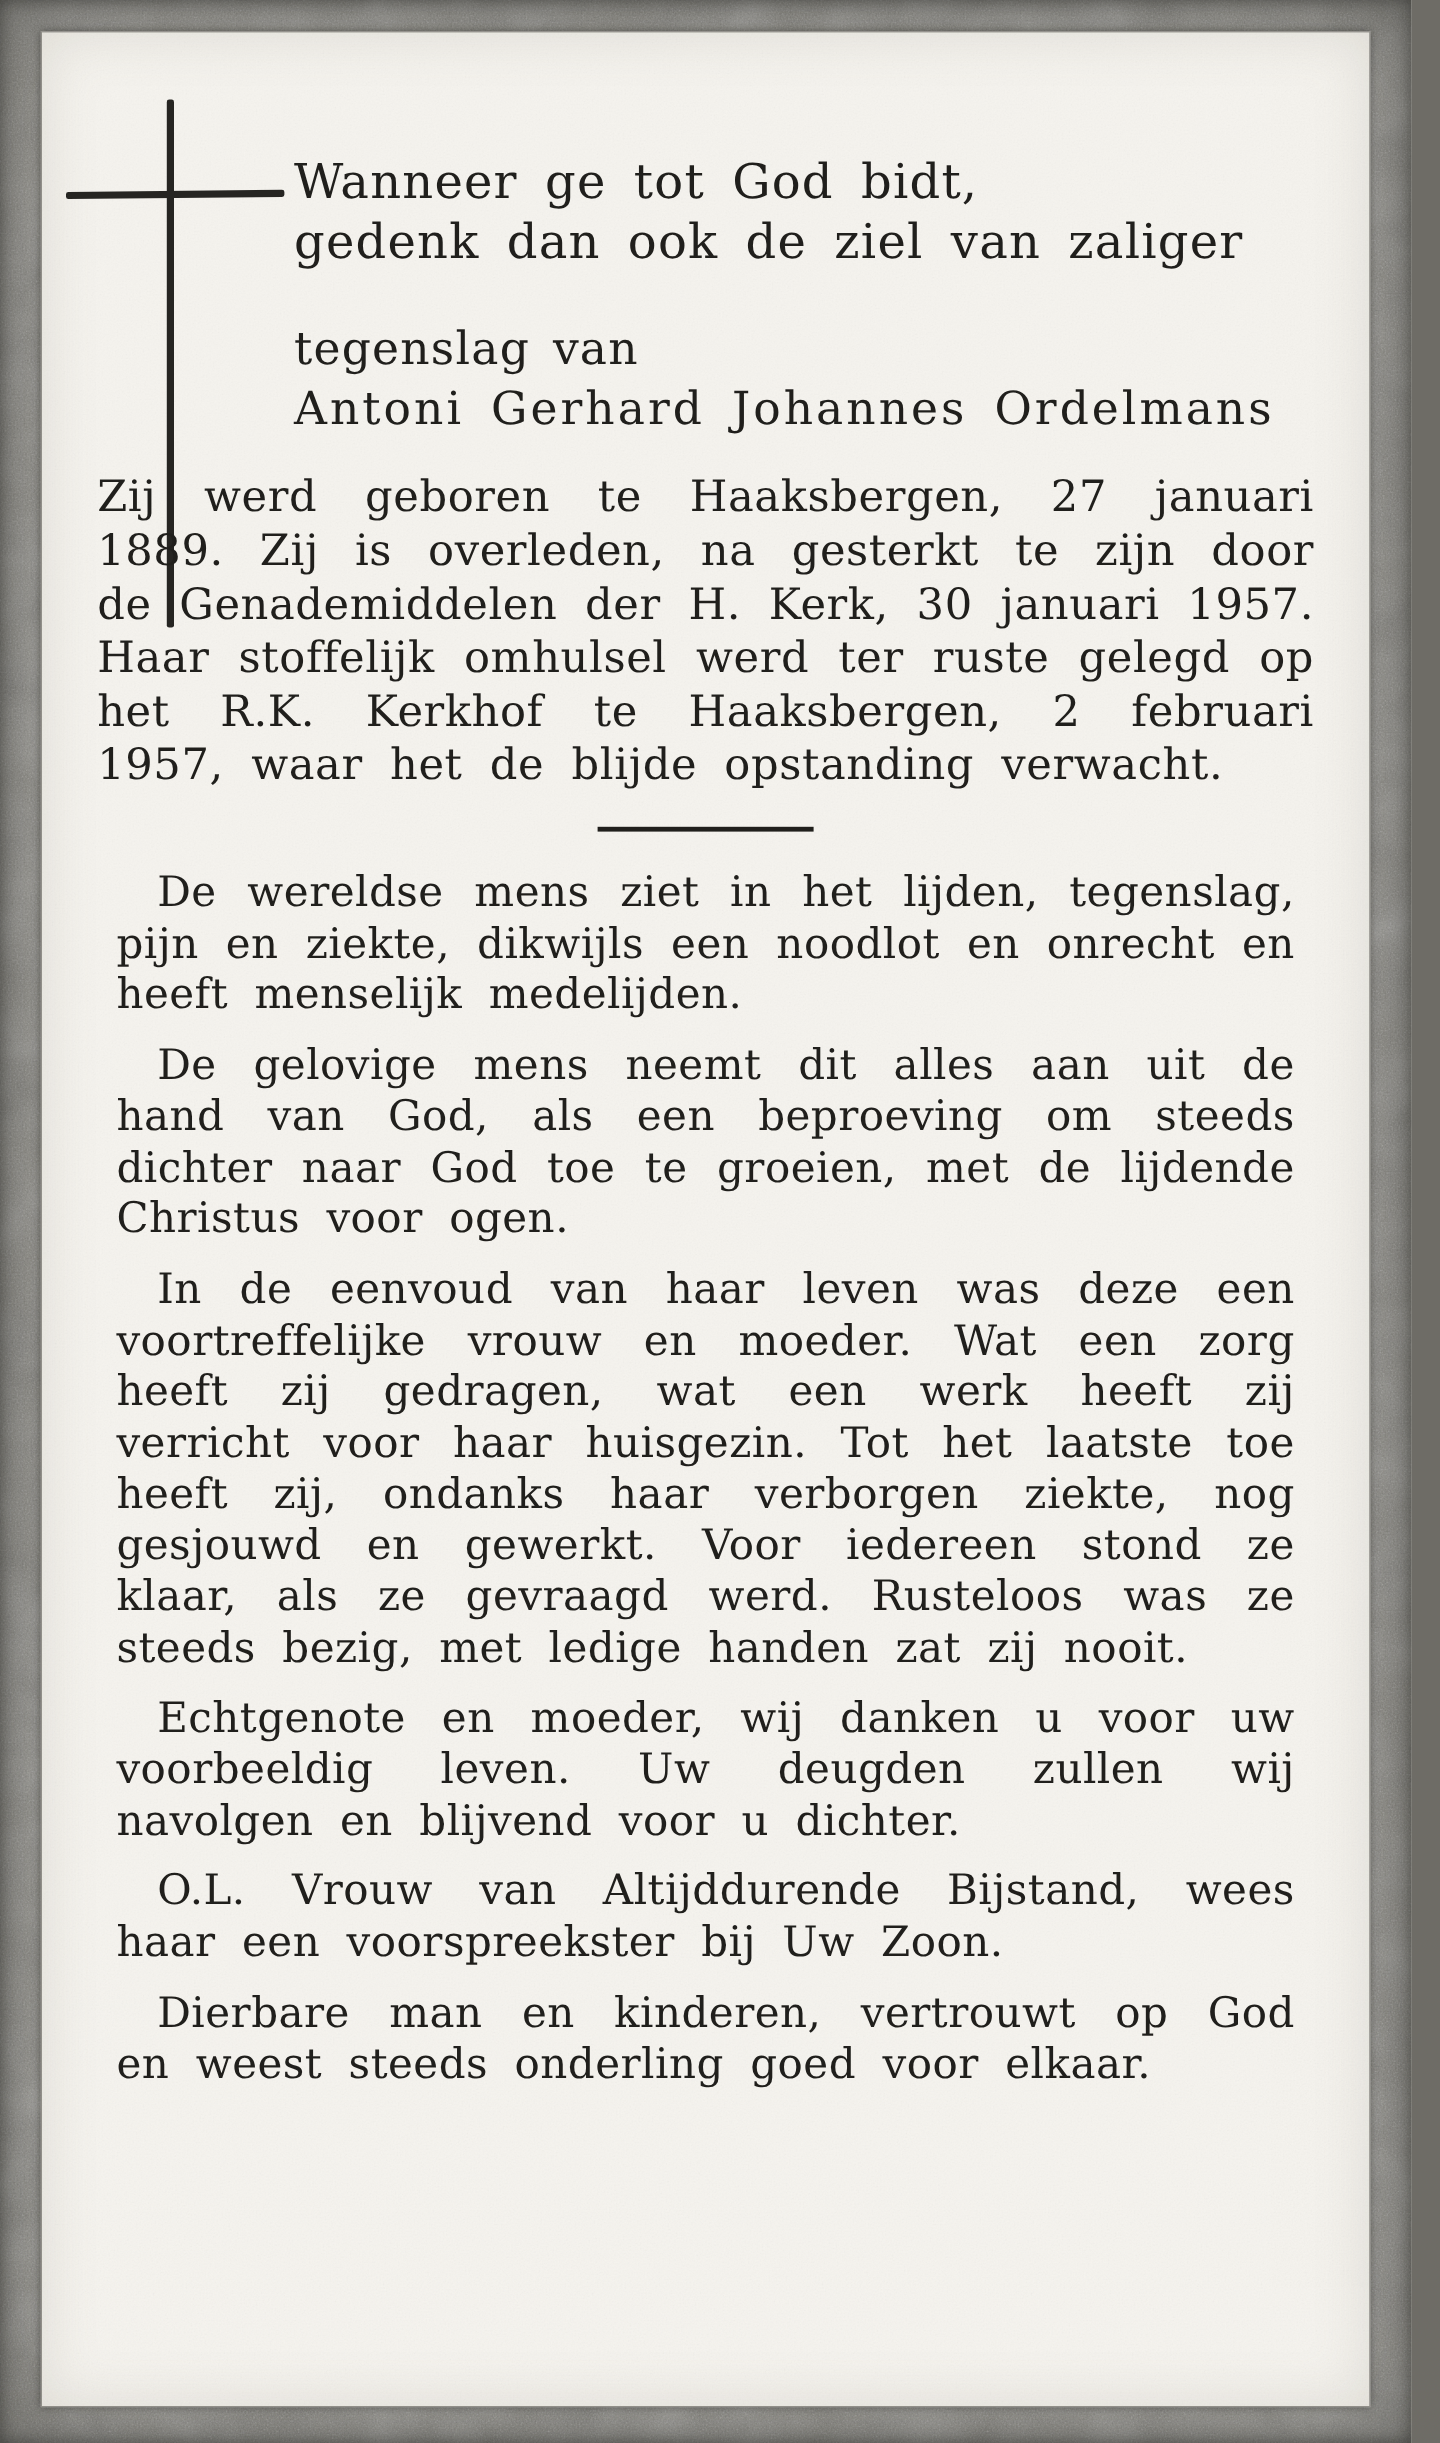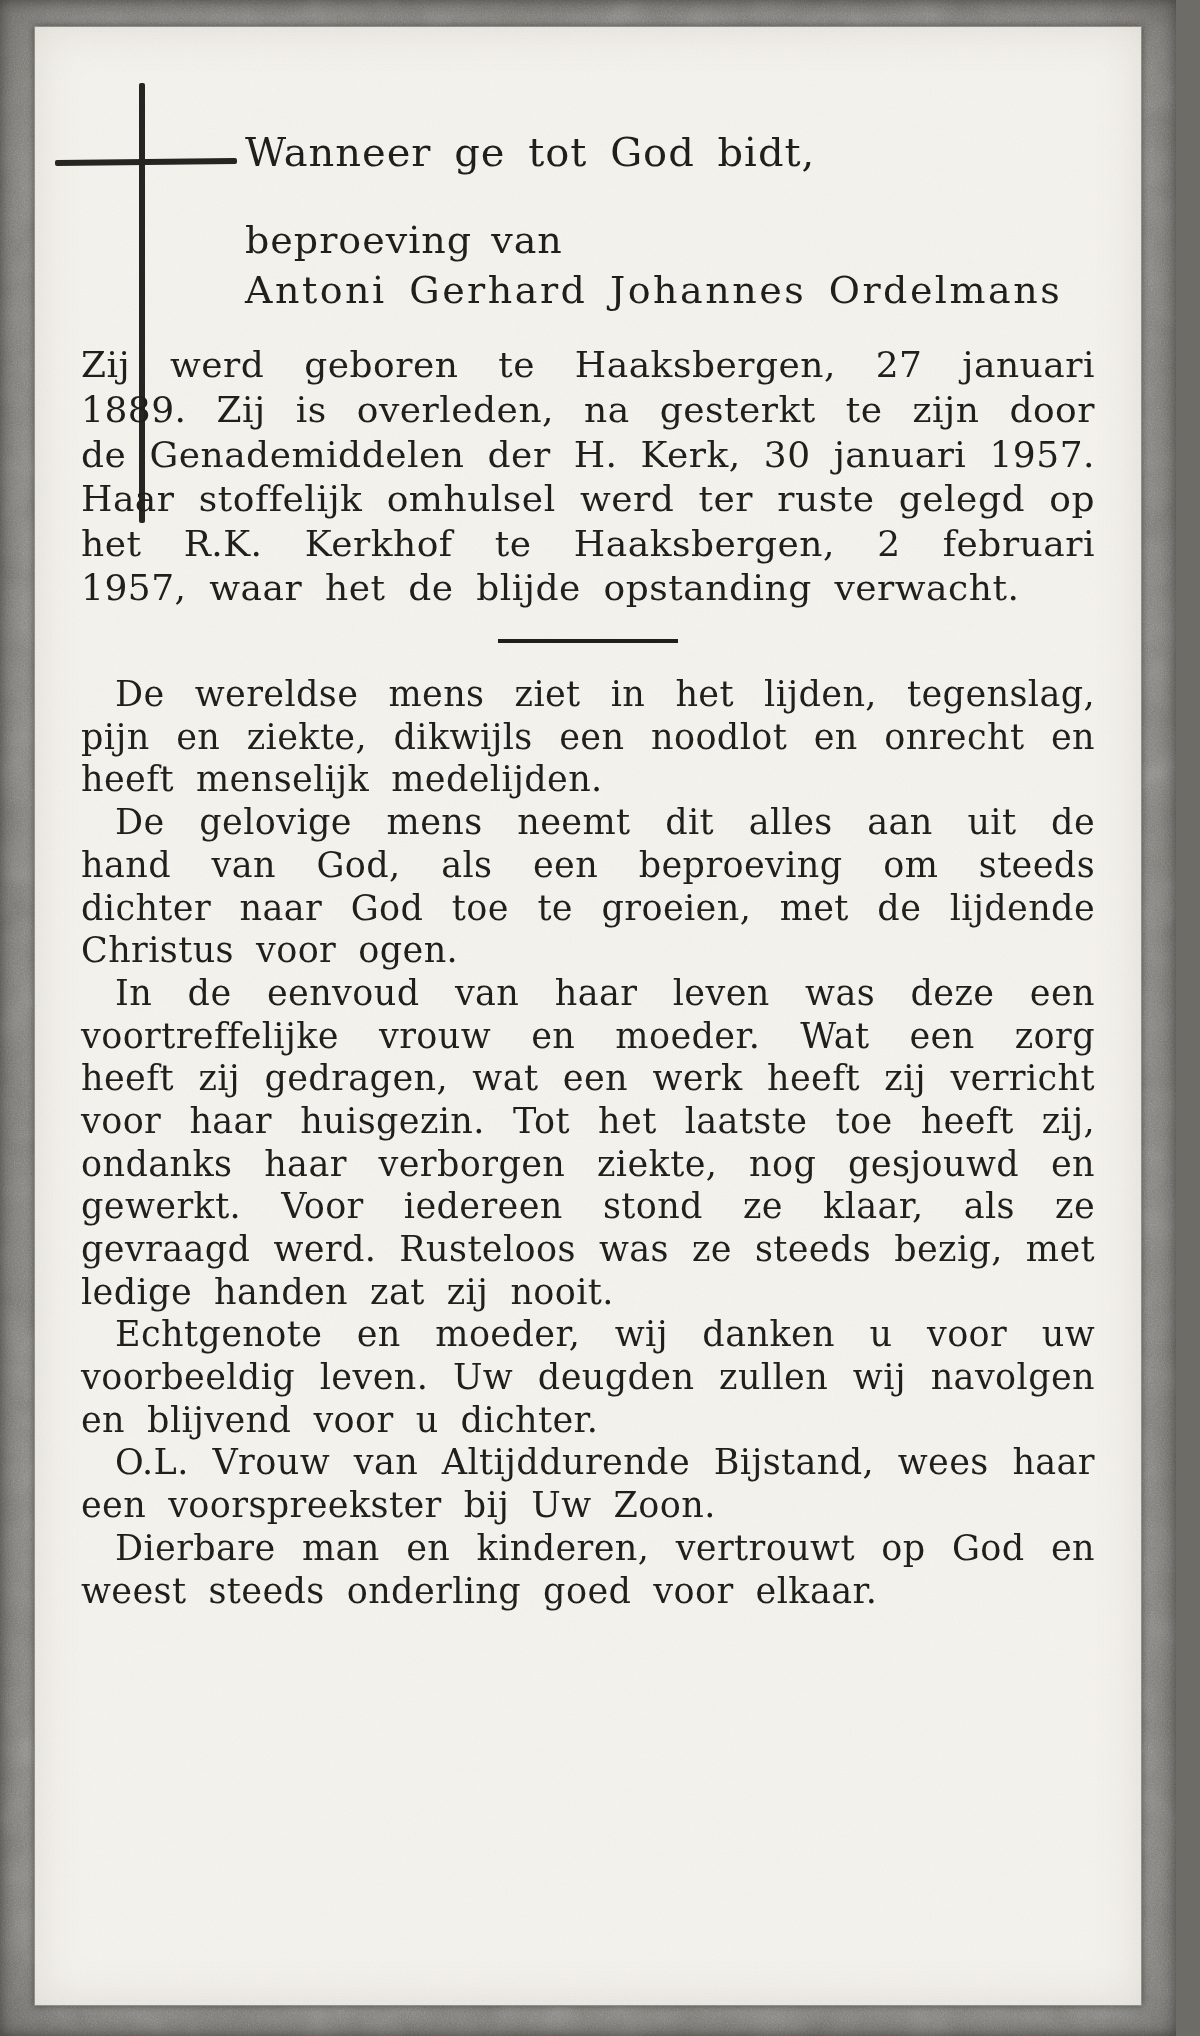--- a/index.html
+++ b/index.html
@@ -78,21 +78,21 @@
     font-size:36px;line-height:1.24;
     text-align:justify;
     word-spacing:.30em;letter-spacing:.5px;
   }
   .divider{
     width:180px;height:0;
     border:0;border-top:4px solid var(--ink);
     margin:28px auto 30px auto;
   }
   .body-text p{
-    margin:0;
+    margin:16px;
     font-size:35px;line-height:1.22;
     text-align:justify;
     text-indent:34px;
     word-spacing:.30em;letter-spacing:.4px;
   }
 </style>
 </head>
 <body>
 
 <div class="page">
@@ -126,24 +126,25 @@
 
     <div class="cross">
       <div class="cross-v"></div>
       <div class="cross-h"></div>
     </div>
 
     <div class="card-content">
 
       <div class="header">
         <div class="intro-line">Wanneer ge tot God bidt,</div>
+        <div class="intro-line">gedenk dan ook de ziel van zaliger</div>
 
 
         <div class="relation-block">
-          <div class="relation">beproeving van</div>
+          <div class="relation">tegenslag van</div>
           <div class="spouse">Antoni Gerhard Johannes Ordelmans</div>
         </div>
       </div>
 
       <p class="bio">Zij werd geboren te Haaksbergen, 27 januari 1889. Zij is overleden, na gesterkt te zijn door de Genademiddelen der H. Kerk, 30 januari 1957. Haar stoffelijk omhulsel werd ter ruste gelegd op het R.K. Kerkhof te Haaksbergen, 2 februari 1957, waar het de blijde opstanding verwacht.</p>
 
       <hr class="divider">
 
       <div class="body-text">
         <p>De wereldse mens ziet in het lijden, tegenslag, pijn en ziekte, dikwijls een noodlot en onrecht en heeft menselijk medelijden.</p>

